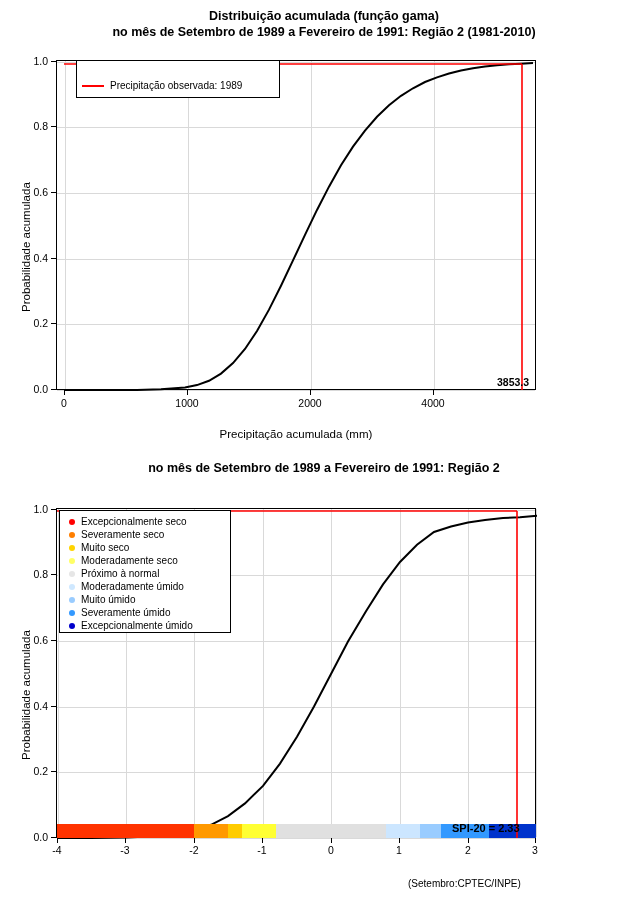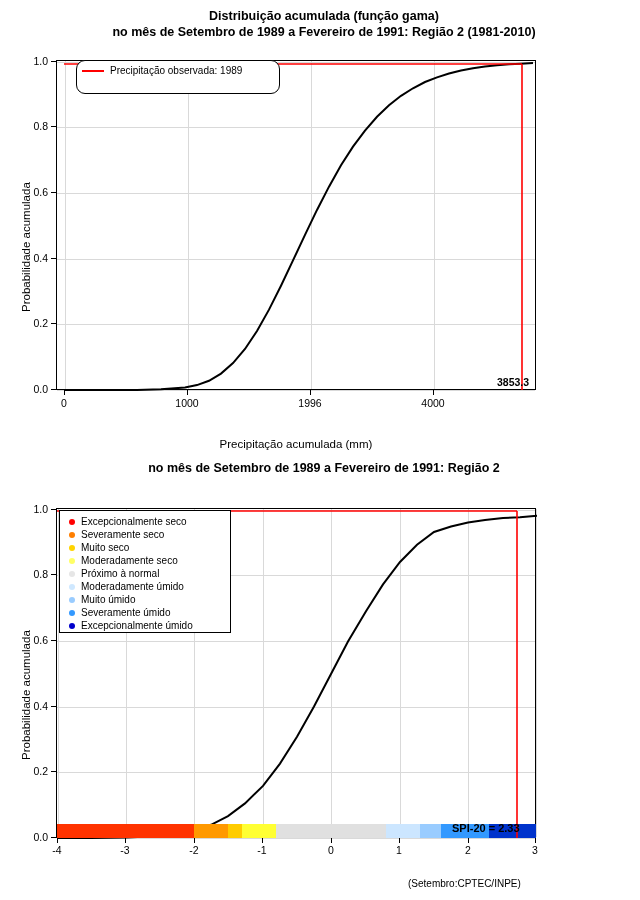--- a/index.html
+++ b/index.html
@@ -205,34 +205,34 @@
   <div class="tick-mark-y" style="left:47px; top:192px;"></div>
   <div class="tick-mark-y" style="left:47px; top:126px;"></div>
   <div class="tick-mark-y" style="left:47px; top:61px;"></div>
 
   <div class="tick-mark-x" style="left:60px; top:390px;"></div>
   <div class="tick-mark-x" style="left:183px; top:390px;"></div>
   <div class="tick-mark-x" style="left:306px; top:390px;"></div>
   <div class="tick-mark-x" style="left:429px; top:390px;"></div>
   <div class="xtick-label" style="left:60px; top:397px;">0</div>
   <div class="xtick-label" style="left:183px; top:397px;">1000</div>
-  <div class="xtick-label" style="left:306px; top:397px;">1996</div>
+  <div class="xtick-label" style="left:306px; top:397px;">2000</div>
   <div class="xtick-label" style="left:429px; top:397px;">4000</div>
 
-  <div class="axis-title" style="left:52px; top:428px; width:480px;margin-top:10px;">Precipitação acumulada (mm)</div>
+  <div class="axis-title" style="left:52px; top:428px; width:480px;">Precipitação acumulada (mm)</div>
 
   <svg class="curve-svg" width="640" height="450" style="left:0; top:0;">
 
     <line x1="60" y1="64" x2="518" y2="64" stroke="#ff0000" stroke-width="1.6"></line>
 
     <line x1="518" y1="64" x2="518" y2="390" stroke="#ff0000" stroke-width="1.6"></line>
   </svg>
   <div class="marker-label" style="left:493px; top:376px;">3853.3</div>
 
-  <div class="legend-box" style="left:72px; top:60px; width:204px; height:34px; padding:3px 5px;border-radius:9px;">
+  <div class="legend-box" style="left:72px; top:60px; width:204px; height:20px; padding:18px 5px;">
     <div class="legend-row">
       <span class="legend-swatch-line" style="background:#ff0000;"></span>
       <span class="legend-label">Precipitação observada: 1989</span>
     </div>
   </div>
 </div>
 
 <div class="panel" id="panel-bottom">
 
   <div class="title-block" id="title-bottom">

